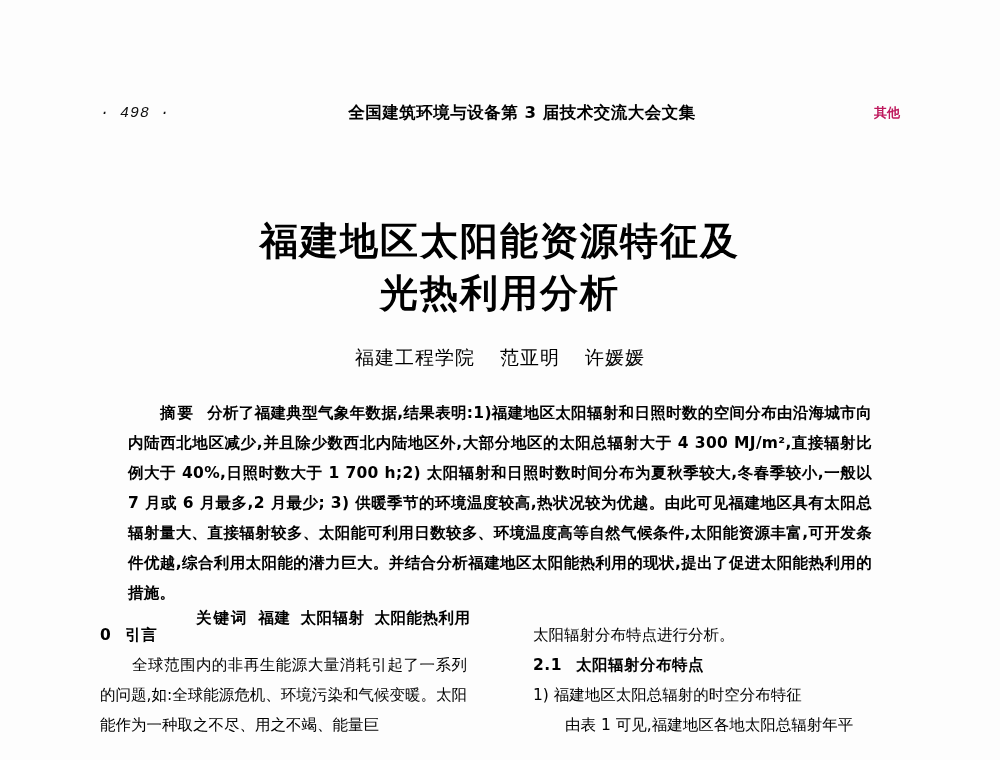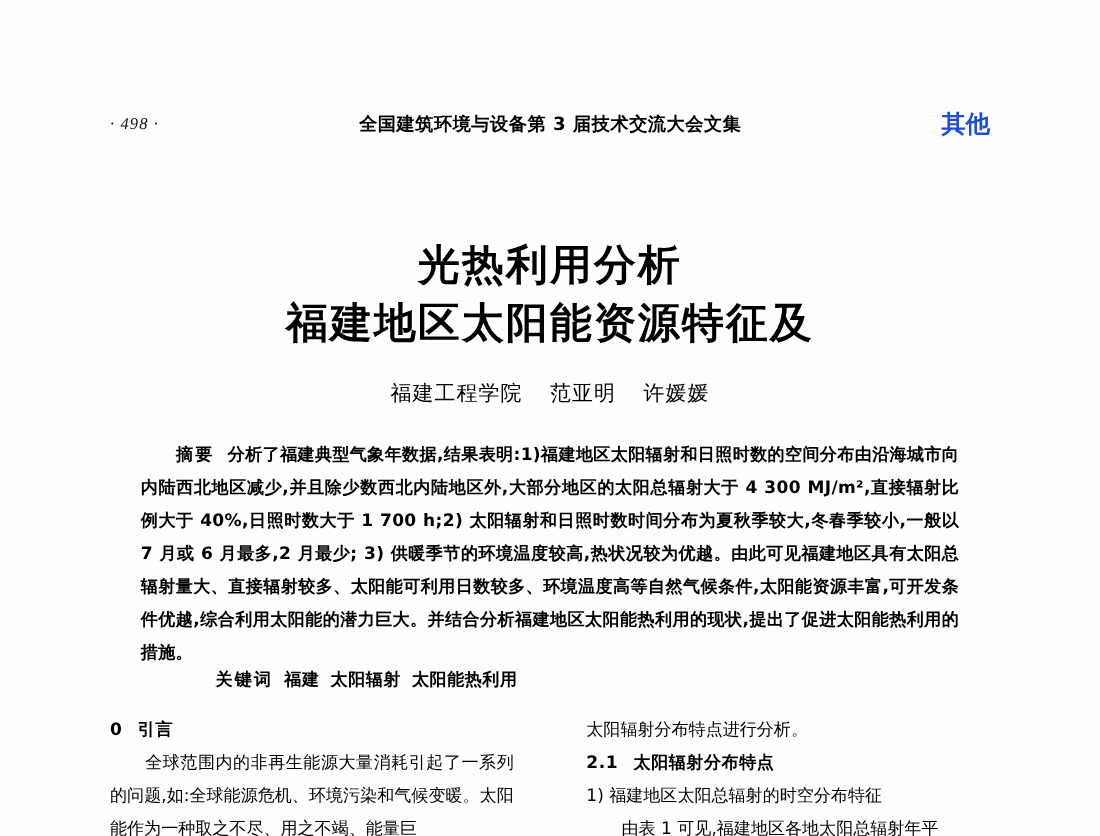--- a/index.html
+++ b/index.html
@@ -26,39 +26,39 @@
     position: absolute;
     top: 100px;
     left: 100px;
     right: 100px;
     height: 26px;
     display: flex;
     align-items: center;
     justify-content: space-between;
   }
   .folio {
-    font-family: Liberation Serif, serif;
+    font-family: Liberation Mono, monospace;
     font-style: italic;
     font-size: 15px;
     letter-spacing: 1px;
     color: #111;
   }
   .head-center {
     font-family: "DejaVu Sans", "Liberation Sans", sans-serif;
     font-size: 16.5px;
     font-weight: bold;
     letter-spacing: 0.5px;
     color: #000;
     white-space: nowrap;
   }
   .head-right {
     font-family: "DejaVu Sans", "Liberation Sans", sans-serif;
-    font-size: 22px;
+    font-size: 13px;
     font-weight: bold;
-    color: #1d4ed8;
+    color: #be185d;
   }
   
   .title-block {
     position: absolute;
     top: 215px;
     left: 0;
     width: 1000px;
     text-align: center;
   }
   .title-line {
@@ -107,21 +107,21 @@
     font-size: 15.5px;
     font-weight: bold;
     letter-spacing: 0.5px;
     color: #000;
   }
   .keywords .kw-label { margin-left: 68px; letter-spacing: 2px; }
   .keywords .kw { margin-left: 10px; }
   
   .columns {
     position: absolute;
-    top: 648px;
+    top: 620px;
     left: 100px;
     width: 800px;
     height: 112px;
     display: flex;
     gap: 66px;
     overflow: hidden;
   }
   .col {
     width: 379px;
     font-family: "DejaVu Sans", "Liberation Sans", sans-serif;
@@ -144,22 +144,22 @@
 
 <div class="page">
 
   <div class="running-head">
     <div class="folio">· 498 ·</div>
     <div class="head-center">全国建筑环境与设备第 3 届技术交流大会文集</div>
     <div class="head-right">其他</div>
   </div>
 
   <div class="title-block">
+    <div class="title-line">福建地区太阳能资源特征及</div>
     <div class="title-line">光热利用分析</div>
-    <div class="title-line">福建地区太阳能资源特征及</div>
     <div class="authors">
       <span>福建工程学院</span>
       <span>范亚明</span>
       <span>许媛媛</span>
     </div>
   </div>
 
   <div class="abstract">
     <span class="indent"></span><span class="lead">摘要</span><span>分析了福建典型气象年数据,结果表明:1)福建地区太阳辐射和日照时数的空间分布由沿海城市向内陆西北地区减少,并且除少数西北内陆地区外,大部分地区的太阳总辐射大于 4 300 MJ/m²,直接辐射比例大于 40%,日照时数大于 1 700 h;2) 太阳辐射和日照时数时间分布为夏秋季较大,冬春季较小,一般以 7 月或 6 月最多,2 月最少; 3) 供暖季节的环境温度较高,热状况较为优越。由此可见福建地区具有太阳总辐射量大、直接辐射较多、太阳能可利用日数较多、环境温度高等自然气候条件,太阳能资源丰富,可开发条件优越,综合利用太阳能的潜力巨大。并结合分析福建地区太阳能热利用的现状,提出了促进太阳能热利用的措施。</span>
   </div>

